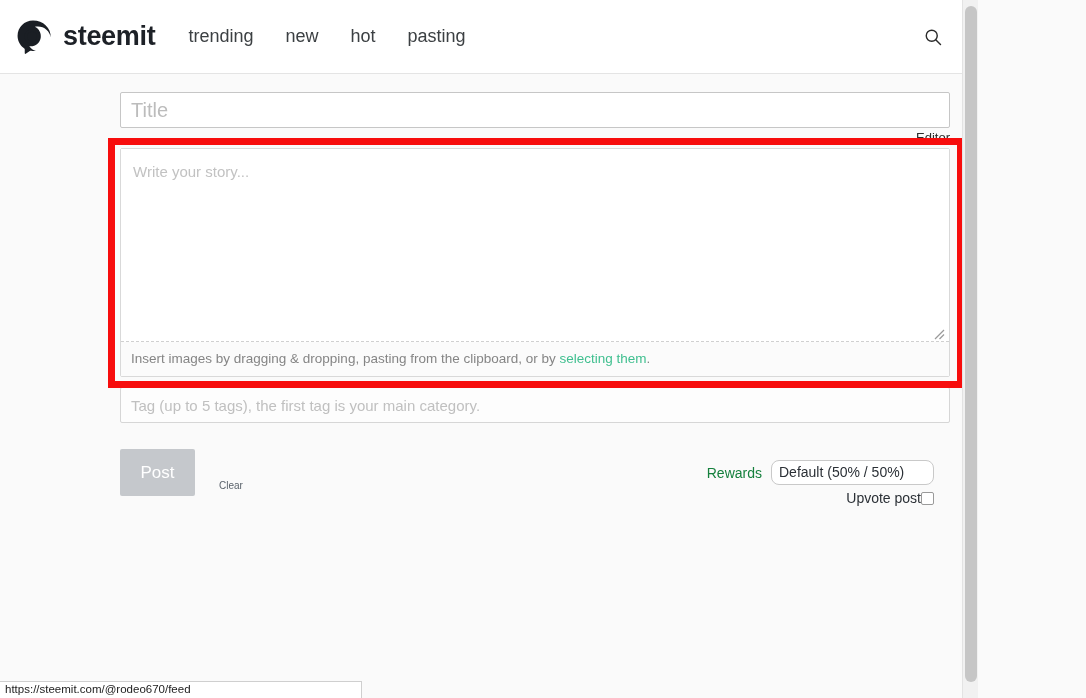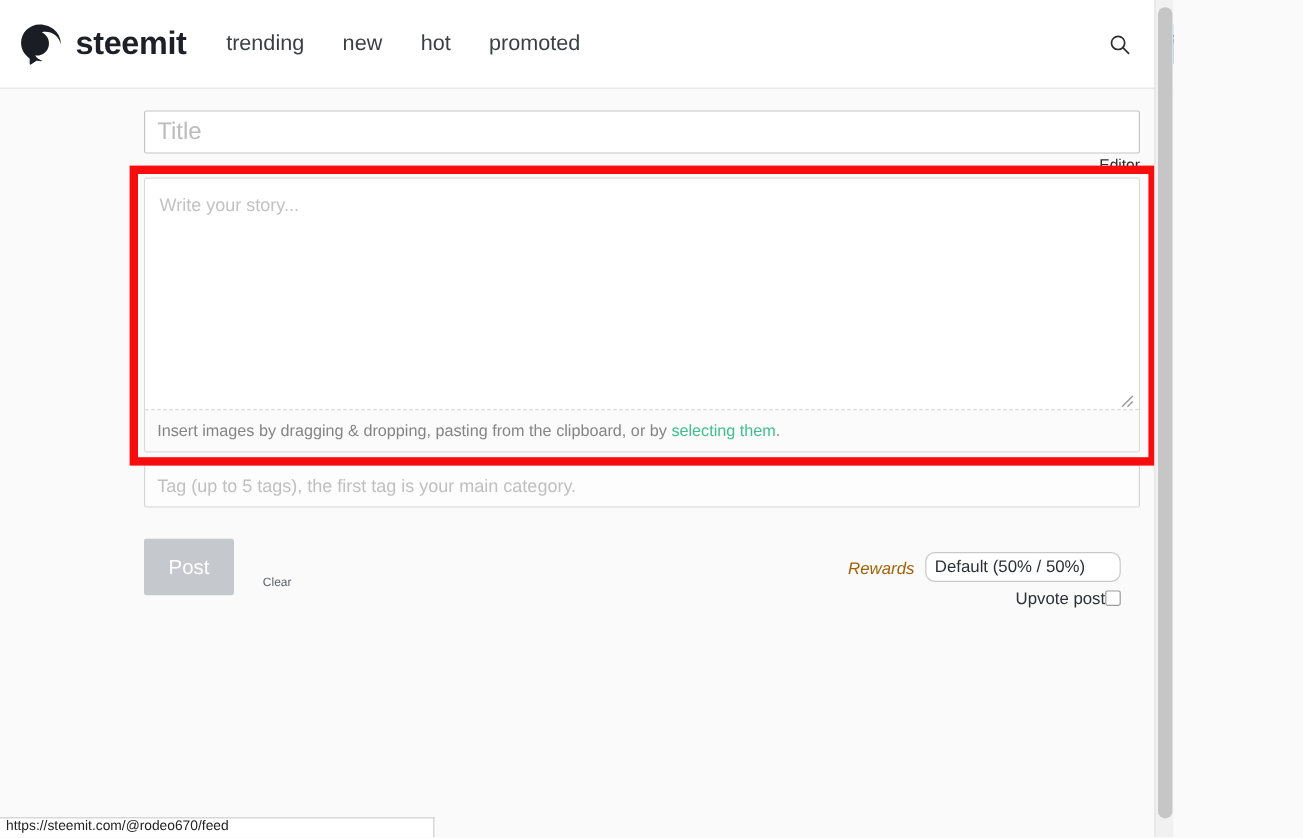--- a/index.html
+++ b/index.html
@@ -182,21 +182,21 @@
     cursor: pointer;
   }
 
   .rewards-row {
     position: absolute;
     right: 136px; top: 386px;
     display: flex;
     align-items: center;
     gap: 9px;
   }
-  .rewards-label { font-size: 14px; color: #a16207; font-style: italic; }
+  .rewards-label { font-size: 14px; color: #15803d; }
   .rewards-select {
     width: 163px; height: 25px;
     border: 1px solid #c9c9c9;
     border-radius: 8px;
     background: #ffffff;
     font-size: 14px;
     color: #2b3036;
     padding: 0 7px;
     font-family: "Liberation Sans", sans-serif;
     line-height: 23px;
@@ -277,21 +277,21 @@
           <path fill="#1a1e24" d="M30.4 18.6c-7 0-12.7 5.6-12.7 12.5s5.7 12.5 12.7 12.5S43.1 38 43.1 31.1s-5.7-12.5-12.7-12.5zm0 20.6c-4.6 0-8.3-3.6-8.3-8.1s3.7-8.1 8.3-8.1 8.3 3.6 8.3 8.1-3.7 8.1-8.3 8.1z"></path>
         </svg>
       </span>
       <span class="brand-name">steemit</span>
     </div>
 
     <nav class="nav">
       <span class="nav-item">trending</span>
       <span class="nav-item">new</span>
       <span class="nav-item">hot</span>
-      <span class="nav-item">promoted</span>
+      <span class="nav-item">pasting</span>
     </nav>
 
     <div class="header-right">
       <span>
         <svg class="search-icon" viewBox="0 0 24 24" fill="none" xmlns="http://www.w3.org/2000/svg">
           <circle cx="10.5" cy="10.5" r="6.6" stroke="#2b2b2b" stroke-width="1.7"></circle>
           <line x1="15.3" y1="15.3" x2="21" y2="21" stroke="#2b2b2b" stroke-width="1.7" stroke-linecap="round"></line>
         </svg>
       </span>
 

